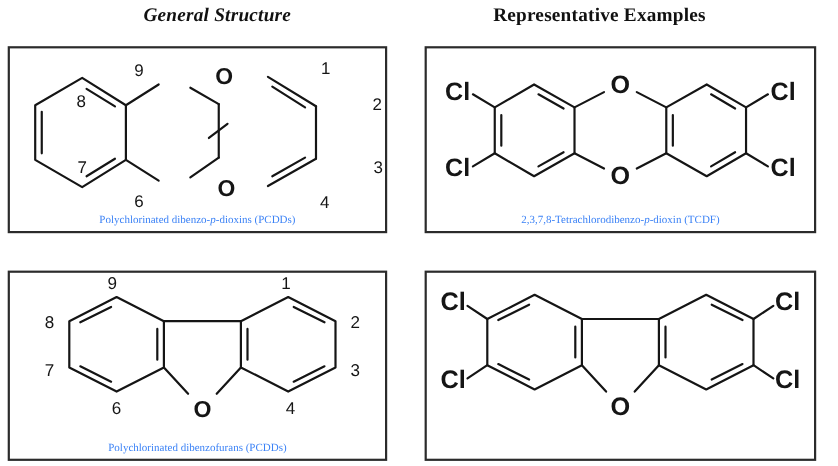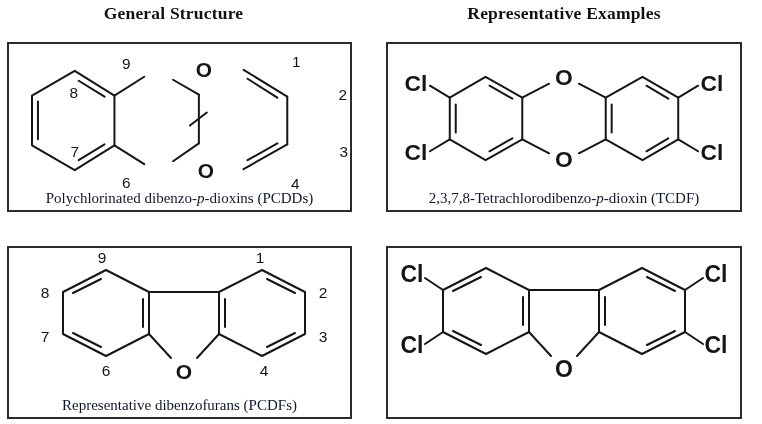--- a/index.html
+++ b/index.html
@@ -5,35 +5,35 @@
   html,body{margin:0;padding:0;background:#ffffff;}
   body{
     width:762px;height:424px;position:relative;overflow:hidden;
     font-family:"Liberation Serif", serif;color:#111;
   }
   .col-header{
     position:absolute;top:3px;height:22px;
     font-weight:bold;font-size:17.5px;text-align:center;
     letter-spacing:.2px;white-space:nowrap;
   }
-  .col-header.left{left:1px;width:345px;}
-  .col-header.right{left:386px;width:356px;}
+  .col-header.left{left:25px;width:345px;font-style:italic;}
+  .col-header.right{left:367px;width:356px;}
   .panel{
     position:absolute;background:#fff;border:2px solid #2b2b2b;
     display:flex;flex-direction:column;align-items:center;
     justify-content:space-between;box-sizing:border-box;overflow:hidden;
   }
   .panel.p1{left:7px;  top:42px; width:345px;height:170px;}
   .panel.p2{left:386px;top:42px; width:356px;height:170px;}
   .panel.p3{left:7px;  top:246px;width:345px;height:173px;}
   .panel.p4{left:386px;top:246px;width:356px;height:173px;}
   .panel svg{display:block;flex:0 0 auto;}
   .caption{
-    font-size:15px;line-height:1;white-space:nowrap;
-    padding-bottom:4px;text-align:center;color:#0f172a;
+    font-size:10px;line-height:1;white-space:nowrap;
+    padding-bottom:4px;text-align:center;color:#3b82f6;
   }
   .caption i{font-style:italic;}
   .bond{stroke:#151515;stroke-width:2;fill:none;stroke-linecap:round;stroke-linejoin:round;}
   text{fill:#151515;}
   .atom{font:bold 23px "Liberation Sans", sans-serif;text-anchor:middle;}
   .atom-sm{font:bold 21px "Liberation Sans", sans-serif;text-anchor:middle;}
   .num{font:15.5px "Liberation Sans", sans-serif;text-anchor:middle;}
 </style>
 </head>
 <body>
@@ -136,21 +136,21 @@
     <text class="atom-sm" x="175" y="131">O</text>
     <text class="num" x="93" y="15">9</text>
     <text class="num" x="36" y="50">8</text>
     <text class="num" x="36" y="94">7</text>
     <text class="num" x="97" y="128">6</text>
     <text class="num" x="251" y="15">1</text>
     <text class="num" x="314" y="50">2</text>
     <text class="num" x="314" y="94">3</text>
     <text class="num" x="255" y="128">4</text>
   </svg>
-  <div class="caption"><span>Representative dibenzofurans (PCDFs)</span><i></i><span></span></div>
+  <div class="caption"><span>Polychlorinated dibenzofurans (PCDDs)</span><i></i><span></span></div>
 </section>
 
 <section class="panel p4">
   <svg width="352" height="148" viewBox="0 0 350 148">
     <g class="bond">
       <polygon points="97,20 140,42 140,84 97,106 54,84 54,42"></polygon>
       <line x1="64" y1="43" x2="92" y2="29"></line>
       <line x1="134" y1="49" x2="134" y2="77"></line>
       <line x1="64" y1="83" x2="92" y2="97"></line>
     </g>

